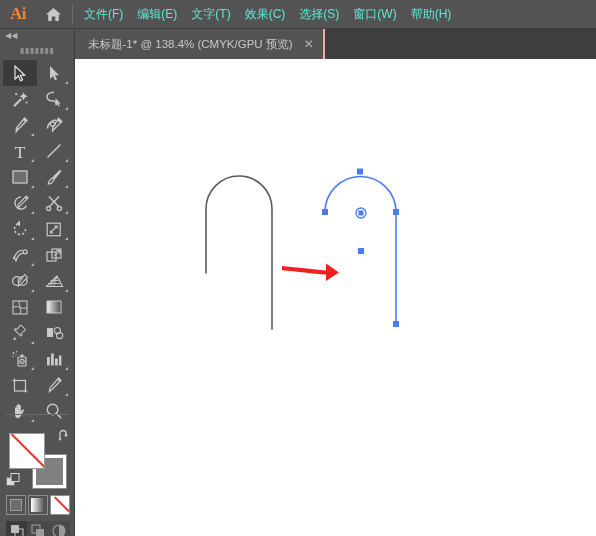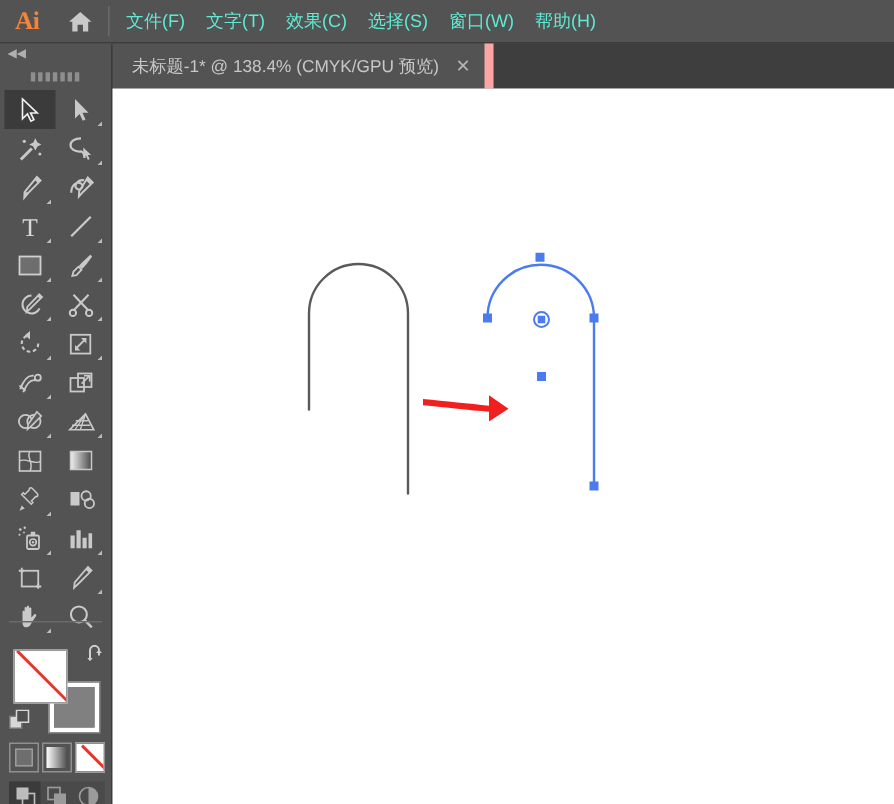--- a/index.html
+++ b/index.html
@@ -40,21 +40,21 @@
   
   #tabbar {
     position: absolute; left: 75px; top: 29px; width: 521px; height: 30px;
     background: #3e3e3e;
   }
   #doc-tab {
     position: absolute; left: 0; top: 0; height: 30px;
     background: #535353;
     display: flex; align-items: center;
     padding: 0 0 0 13px;
-    border-right: 6px solid #fca5a5;
+    border-right: 2px solid #fca5a5;
   }
   #doc-tab-label {
     color: #c8c8c8; font-size: 11.5px; white-space: nowrap;
   }
   #doc-tab-close {
     color: #b4b4b4; font-size: 12px; padding: 0 9px 0 11px;
     line-height: 1; cursor: pointer;
   }
 
   
@@ -165,20 +165,21 @@
 
   <div id="menubar">
     <div id="ai-logo">Ai</div>
     <div id="home-btn">
       <svg width="17" height="15" viewBox="0 0 17 15" aria-hidden="true">
         <path d="M8.5 1 L16 7.5 L13.8 7.5 L13.8 14 L10.3 14 L10.3 9.5 L6.7 9.5 L6.7 14 L3.2 14 L3.2 7.5 L1 7.5 Z" fill="#c9c9c9"></path>
       </svg>
     </div>
     <div class="mb-sep"></div>
     <div class="menu-item">文件(F)</div>
+    <div class="menu-item">编辑(E)</div>
     <div class="menu-item">文字(T)</div>
     <div class="menu-item">效果(C)</div>
     <div class="menu-item">选择(S)</div>
     <div class="menu-item">窗口(W)</div>
     <div class="menu-item">帮助(H)</div>
   </div>
 
   <div id="tabbar">
     <div id="doc-tab">
       <span id="doc-tab-label">未标题-1* @ 138.4% (CMYK/GPU 预览)</span>

